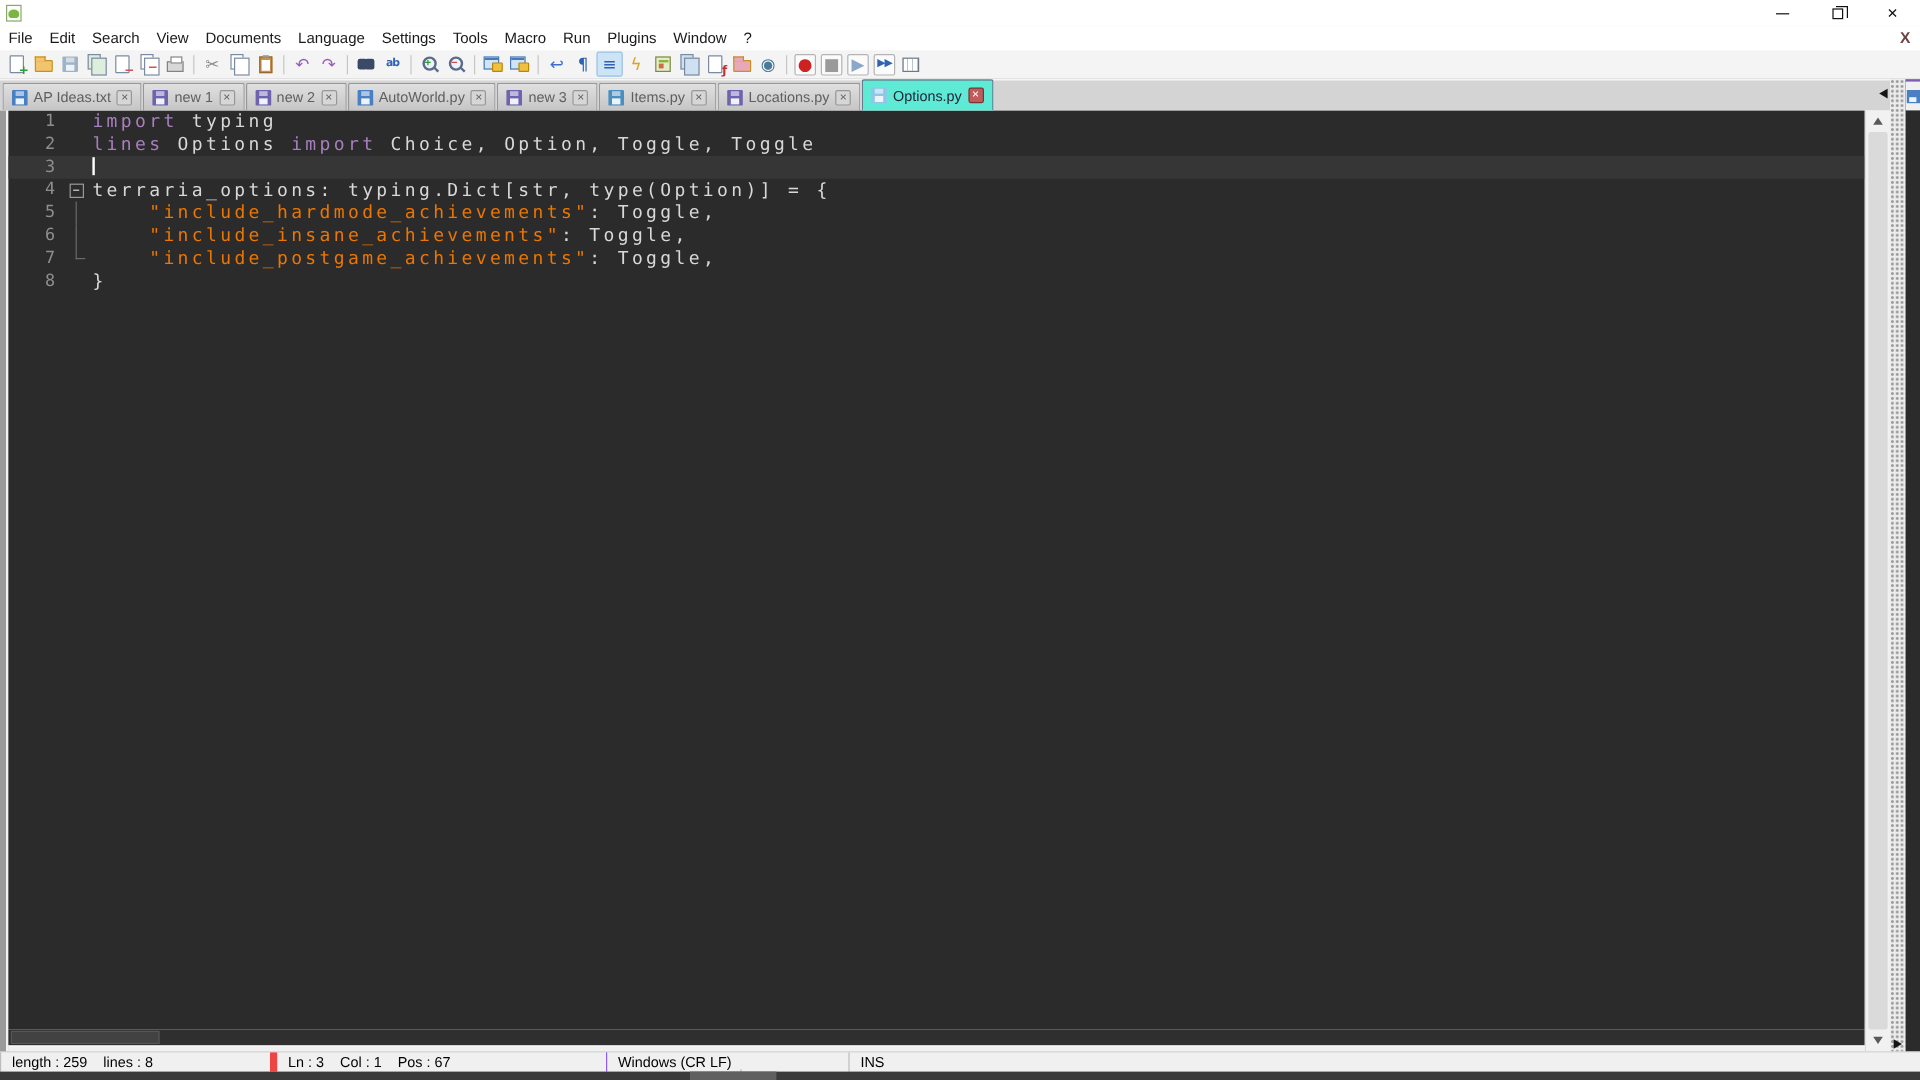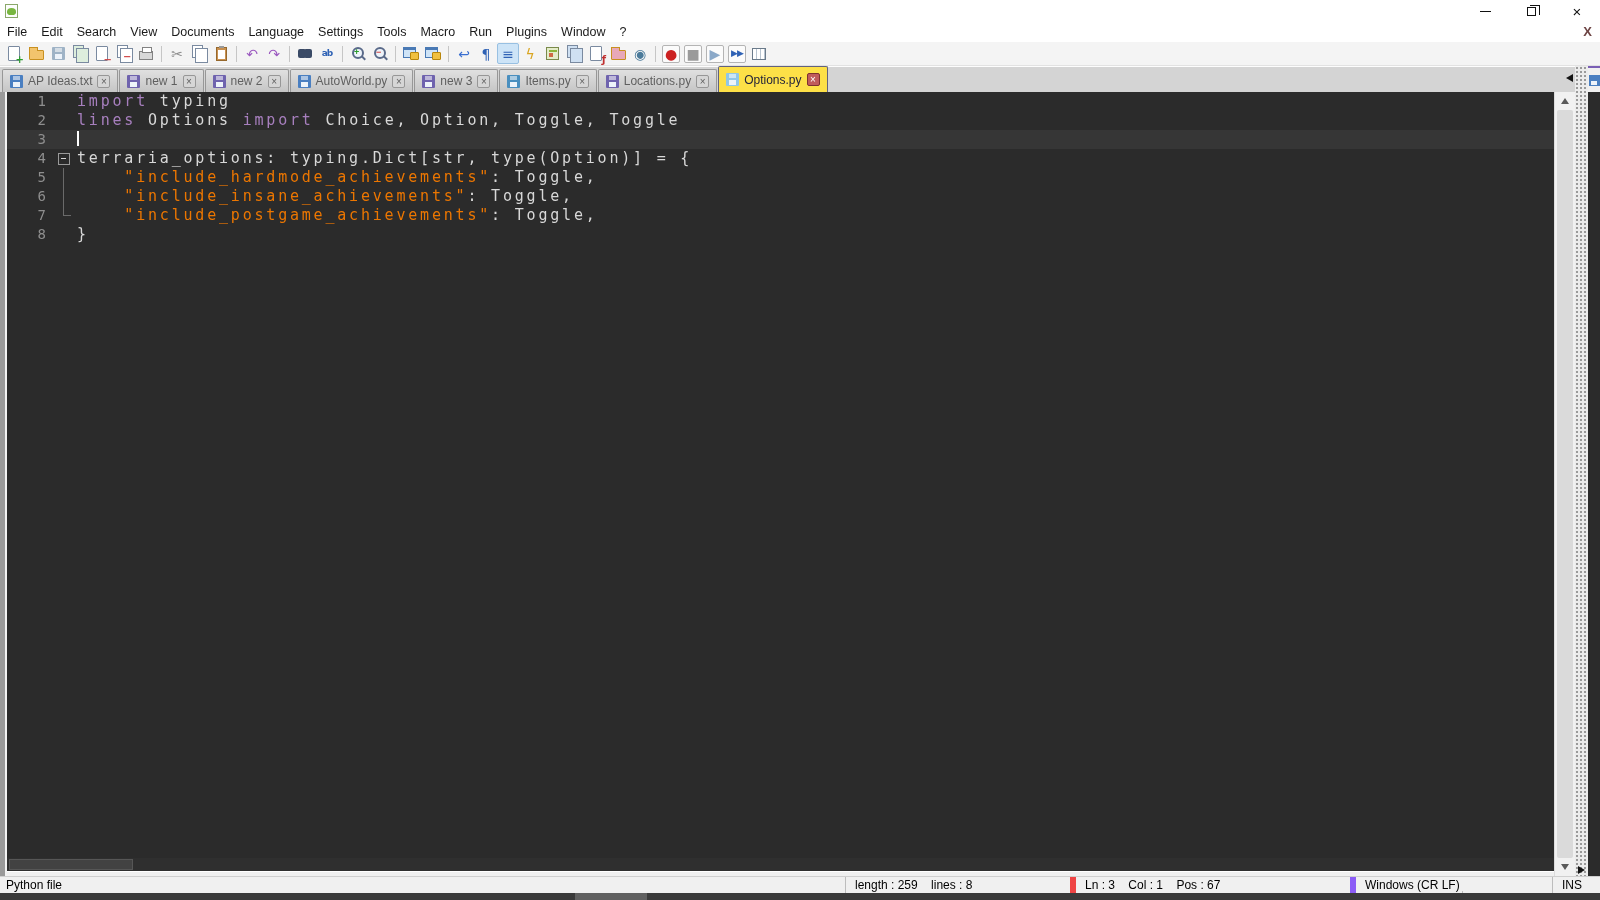--- a/index.html
+++ b/index.html
@@ -58,21 +58,21 @@
   .k-winlock::before{content:"";position:absolute;left:0;top:0;width:11px;height:9px;background:#cfe4f7;border:1px solid #4a7ab5;box-shadow:inset 0 2px 0 #4a7ab5;}
   .k-winlock::after{content:"";position:absolute;right:0;bottom:0;width:7px;height:6px;background:#f0c040;border:1px solid #b8860b;border-radius:1px;}
   .k-map{width:13px;height:13px;background:#e4ecc9;border:1px solid #7a8a4a;position:relative;}
   .k-map::before{content:"";position:absolute;left:2px;top:2px;width:8px;height:2px;background:#8db53a;}
   .k-map::after{content:"";position:absolute;left:2px;bottom:2px;width:4px;height:4px;background:#d06a45;}
   .k-grid{width:14px;height:12px;border:1px solid #6a7a8a;background:repeating-linear-gradient(90deg,#fff 0 3px,#b8c4d0 3px 4px);}
   
   .tabbar{height:26px;background:#d4d4d4;display:flex;align-items:flex-end;padding:0 30px 0 2px;border-top:1px solid #fdfdfd;position:relative;}
   .tab{height:23px;display:flex;align-items:center;gap:5px;padding:0 7px;font-size:12px;color:#5f5f5f;
        background:linear-gradient(#e0e0e0,#c5c5c5);border:1px solid #979797;border-bottom:none;border-radius:2px 2px 0 0;margin-right:1px;white-space:nowrap;}
-  .tab.active{height:26px;background:#fde047;color:#24243a;border-color:#62627e;font-weight:normal;}
+  .tab.active{height:26px;background:#5eead4;color:#24243a;border-color:#62627e;font-weight:normal;}
   .tab .k-floppy{width:13px;height:13px;}
   .tclose{width:13px;height:13px;border:1px solid #979797;background:#d6d6d6;color:#5f5f5f;font-size:10px;line-height:11px;text-align:center;border-radius:2px;flex:none;}
   .tab.active .tclose{background:#c05b5b;border-color:#7d3030;color:#fff;}
   .tabscroll-left{position:absolute;right:27px;top:7px;width:0;height:0;border:4px solid transparent;border-right:7px solid #141414;}
   
   .mainrow{height:784px;display:flex;background:#f0f0f0;padding-right:25px;}
   .leftstrip{width:7px;background:#9a9a9a;border-right:2px solid #f2f2f2;flex:none;}
   .editor-frame{flex:1;display:flex;flex-direction:column;min-width:0;}
   .editor{flex:1;background:var(--edbg);overflow:hidden;font-family:"DejaVu Sans Mono",monospace;font-size:15px;letter-spacing:2.8px;}
   .line{display:flex;height:19px;line-height:19px;white-space:pre;}
@@ -104,21 +104,21 @@
   .sliver{position:absolute;right:0;top:66px;bottom:24px;width:12px;background:#2b2b2b;}
   .sliver-tab{height:26px;background:#f0f0f0;border-top:2px solid #7a5fb5;display:flex;align-items:center;justify-content:flex-end;padding-right:0;}
   .mini-floppy{width:11px;height:11px;background:#4a7fc1;position:relative;}
   .mini-floppy::after{content:"";position:absolute;bottom:1px;left:2px;width:6px;height:4px;background:#edf3fa;}
   
   .statusbar{height:17px;background:#f0f0f0;border-top:1px solid #cfcfcf;display:flex;align-items:center;font-size:12px;color:#000;}
   .sb{white-space:pre;padding-left:9px;height:100%;display:flex;align-items:center;}
   .sb-doctype{flex:1;padding-left:6px;}
   .sb-len{width:225px;border-left:1px solid #bdbdbd;}
   .sb-pos{width:280px;border-left:6px solid #ef4444;}
-  .sb-eol{width:112px;border-left:6px solid #8b5cf6;}
+  .sb-eol{width:112px;border-left:1px solid #8b5cf6;}
   .sb-enc{width:90px;border-left:1px solid #bdbdbd;margin-top:28px;}
   .sb-ins{width:48px;border-left:1px solid #bdbdbd;}
   
   .bottomstrip{height:7px;background:#3a3a3a;position:relative;}
   .taskhl{position:absolute;left:575px;width:72px;top:0;bottom:0;background:#606060;}
 </style>
 </head>
 <body>
 
 <div class="titlebar">
@@ -347,21 +347,20 @@
 </div>
 
 <div class="splitter"></div>
 <div class="sliver">
   <div class="sliver-tab">
     <div class="mini-floppy"></div>
   </div>
 </div>
 
 <div class="statusbar">
-  <div class="sb sb-doctype">Python file</div>
   <div class="sb sb-len">length : 259    lines : 8</div>
   <div class="sb sb-pos">Ln : 3    Col : 1    Pos : 67</div>
   <div class="sb sb-eol">Windows (CR LF)</div>
   <div class="sb sb-enc">UTF-8</div>
   <div class="sb sb-ins">INS</div>
 </div>
 
 <div class="bottomstrip">
   <div class="taskhl"></div>
 </div>

